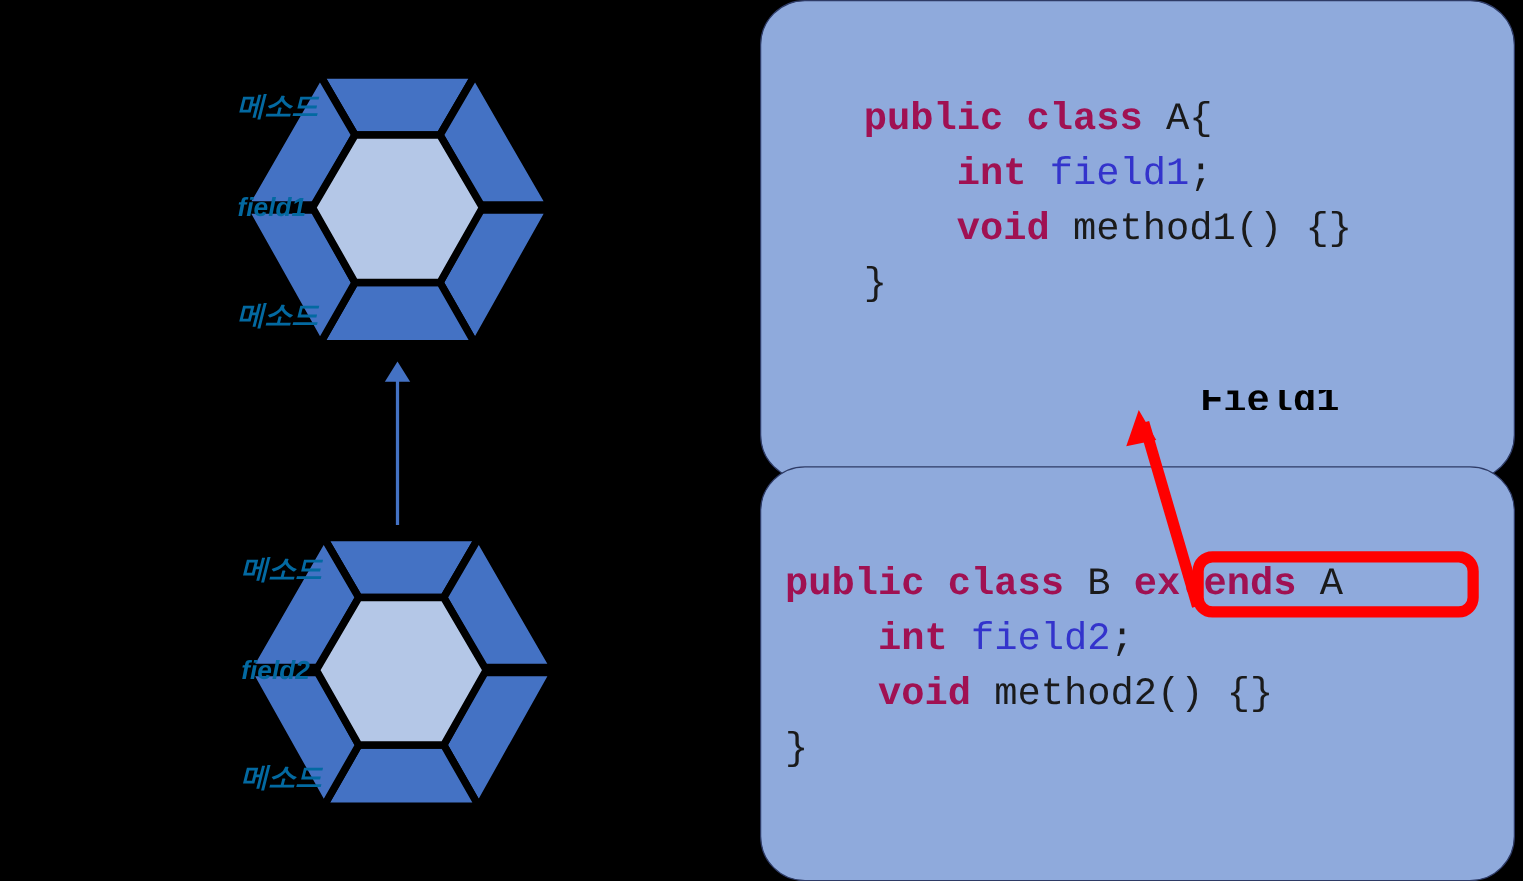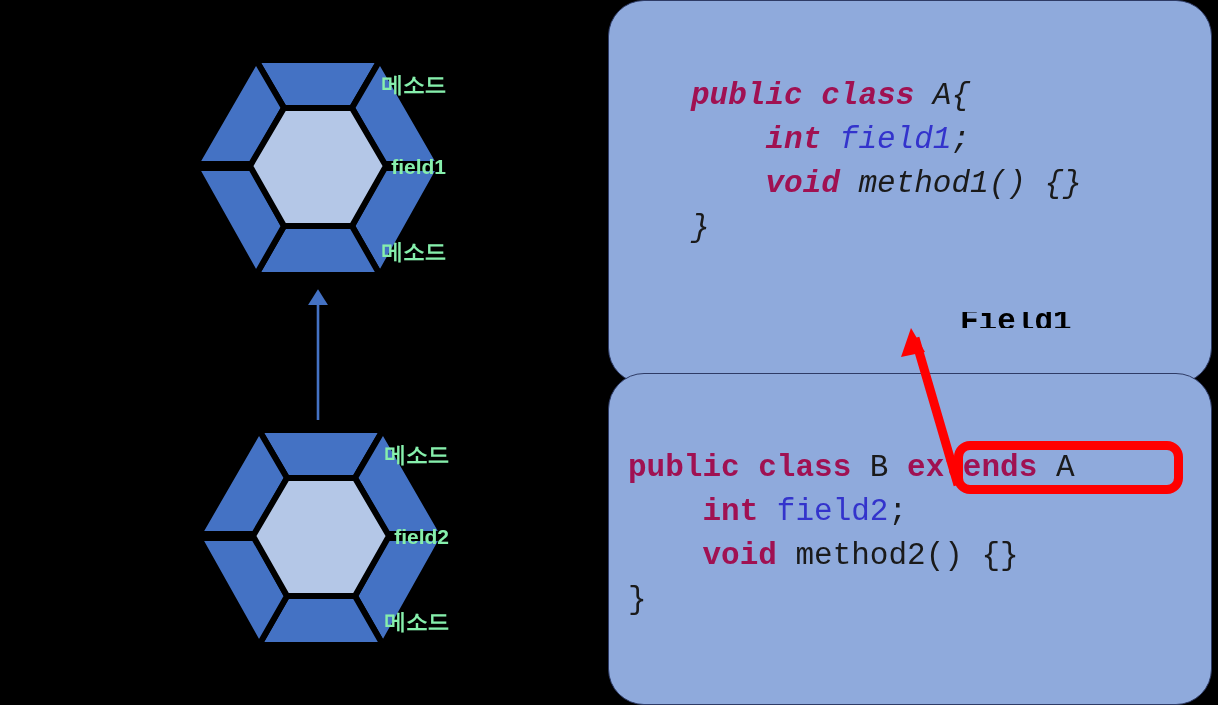--- a/index.html
+++ b/index.html
@@ -22,26 +22,27 @@
 
   
   .hex-figure {
     position: absolute;
   }
   .hex-figure svg {
     display: block;
   }
   .hex-label {
     position: absolute;
-    text-align: right;
-    color: #86efac;
+    text-align: left;
+    color: #0369a1;
     font-family: "Liberation Sans", sans-serif;
     font-weight: bold;
     white-space: nowrap;
     pointer-events: none;
+    font-style: italic;
   }
   .hex-label.method {
     font-size: 22px;
     letter-spacing: -0.5px;
   }
   .hex-label.field {
     font-size: 21px;
   }
 
   
@@ -148,21 +149,21 @@
         <polygon points="66,221 6,114 62,114 94,172"></polygon>
         <polygon points="6,110 66,6 94,54 62,110"></polygon>
       </g>
       <polygon points="94,54 162,54 196,112 162,172 94,172 60,112" fill="#B4C7E7" stroke="#000000" stroke-width="6" stroke-linejoin="miter"></polygon>
     </svg>
     <div class="hex-label method" style="left:0; top:16px; width:256px;">메소드</div>
     <div class="hex-label field" style="left:0; top:101px; width:256px;">field2</div>
     <div class="hex-label method" style="left:0; top:183px; width:256px;">메소드</div>
   </div>
 
-  <div class="code-card" id="card-a" style="left:608px; top:0px; width:604px; height:384px;font-style:italic;">
+  <div class="code-card" id="card-a" style="left:608px; top:0px; width:604px; height:384px;">
     <div class="code-body" id="code-a" style="left:82px; top:73px;"><div><span class="kw">public class </span><span class="pl">A{</span></div><div><span class="pl">    </span><span class="kw">int </span><span class="fld">field1</span><span class="pl">;</span></div><div><span class="pl">    </span><span class="kw">void </span><span class="pl">method1() {}</span></div><div><span class="pl">}</span></div></div>
   </div>
 
   <div class="ghost-clip" style="left:960px; top:312px; width:150px; height:16px;">
     <div class="ghost-text" style="left:0; top:-12px;">Field1</div>
   </div>
 
   <div class="code-card" id="card-b" style="left:608px; top:373px; width:604px; height:332px;">
     <div class="code-body" id="code-b" style="left:19px; top:72px;"><div><span class="kw">public class </span><span class="pl">B </span><span class="kw">extends </span><span class="pl">A</span></div><div><span class="pl">    </span><span class="kw">int </span><span class="fld">field2</span><span class="pl">;</span></div><div><span class="pl">    </span><span class="kw">void </span><span class="pl">method2() {}</span></div><div><span class="pl">}</span></div></div>
   </div>

